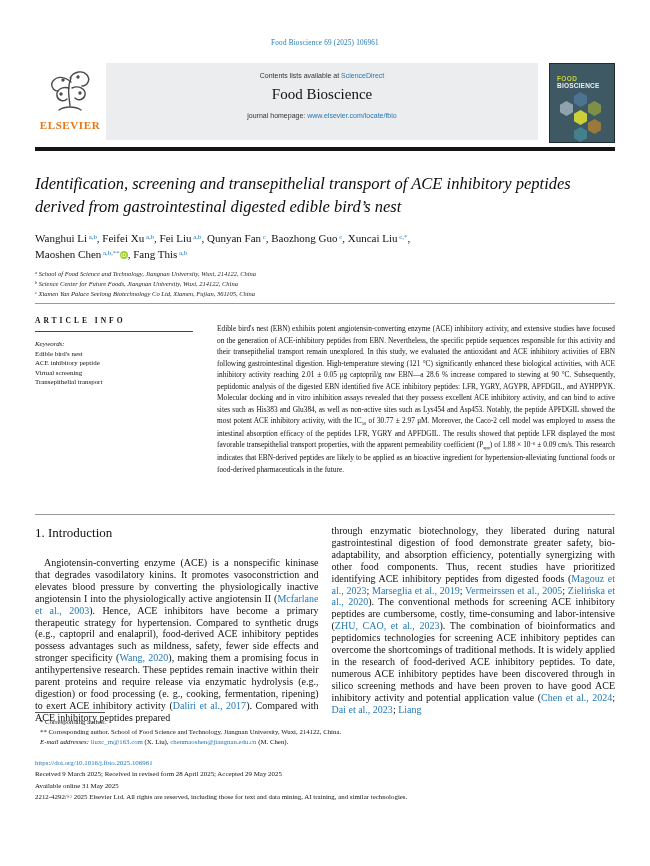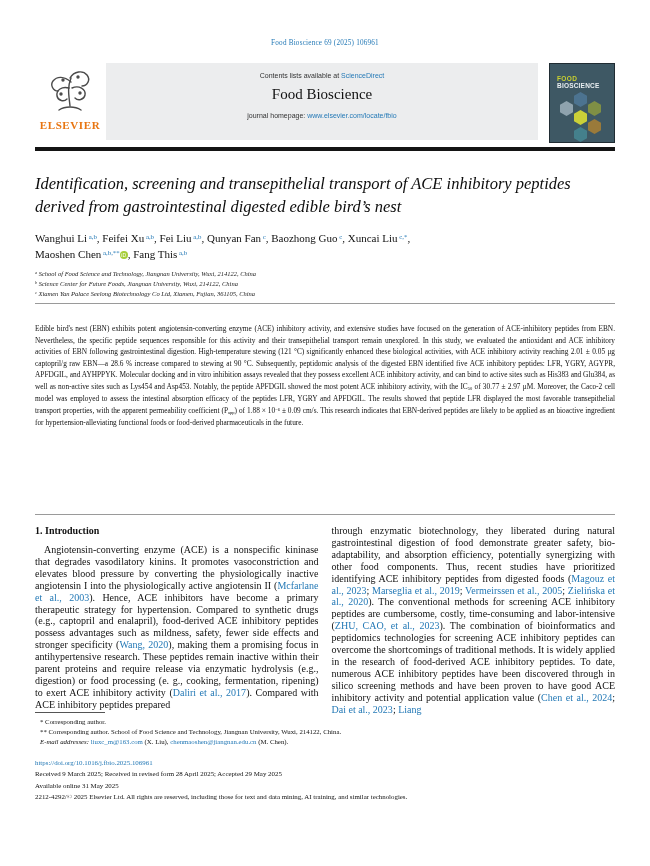--- a/index.html
+++ b/index.html
@@ -47,21 +47,21 @@
   .info-left{width:158px;margin-right:24px;flex-shrink:0;}
   .info-right{flex:1;}
   .sec-head{font-size:7.5px;font-weight:bold;letter-spacing:3px;color:#111;
     padding-bottom:6px;border-bottom:1px solid #444;}
   .keywords{margin-top:7px;font-size:6.9px;line-height:9.6px;color:#111;}
   .kw-label{font-style:italic;}
   .abstract{margin-top:7px;font-size:7.35px;line-height:11.55px;text-align:justify;color:#111;}
 
   .intro{position:absolute;left:35px;top:525px;width:580px;display:flex;gap:13px;}
   .col{width:284px;}
-  .intro-head{font-size:10px;font-weight:bold;margin-bottom:8px;color:#111;}
+  .intro-head{font-size:13px;font-weight:normal;margin-bottom:16px;color:#111;}
   .body-par{font-size:10px;line-height:11.9px;text-align:justify;color:#111;}
   .indent{text-indent:9px;}
 
   .fn-sep{position:absolute;left:35px;top:712px;width:70px;height:1px;background:#555;}
   .footnotes{position:absolute;left:35px;top:717px;width:570px;font-size:6.8px;line-height:9.9px;color:#111;}
   .footnotes .fn{padding-left:5px;}
 
   .bottom{position:absolute;left:35px;top:757px;width:580px;font-size:6.9px;line-height:11.4px;color:#111;}
   .doi{color:var(--accent);}
 
@@ -126,20 +126,30 @@
 
   <div class="affils">
     <div><span class="sup">a</span><span> School of Food Science and Technology, Jiangnan University, Wuxi, 214122, China</span></div>
     <div><span class="sup">b</span><span> Science Center for Future Foods, Jiangnan University, Wuxi, 214122, China</span></div>
     <div><span class="sup">c</span><span> Xiamen Yan Palace Seelong Biotechnology Co Ltd, Xiamen, Fujian, 361105, China</span></div>
   </div>
 
   <div class="rule r1"></div>
 
   <div class="info">
+    <div class="info-left">
+      <div class="sec-head">ARTICLE INFO</div>
+      <div class="keywords">
+        <div class="kw-label">Keywords:</div>
+        <div>Edible bird's nest</div>
+        <div>ACE inhibitory peptide</div>
+        <div>Virtual screening</div>
+        <div>Transepithelial transport</div>
+      </div>
+    </div>
     <div class="info-right">
       <div class="abstract"><span>Edible bird's nest (EBN) exhibits potent angiotensin-converting enzyme (ACE) inhibitory activity, and extensive studies have focused on the generation of ACE-inhibitory peptides from EBN. Nevertheless, the specific peptide sequences responsible for this activity and their transepithelial transport remain unexplored. In this study, we evaluated the antioxidant and ACE inhibitory activities of EBN following gastrointestinal digestion. High-temperature stewing (121 °C) significantly enhanced these biological activities, with ACE inhibitory activity reaching 2.01 ± 0.05 μg captopril/g raw EBN—a 28.6 % increase compared to stewing at 90 °C. Subsequently, peptidomic analysis of the digested EBN identified five ACE inhibitory peptides: LFR, YGRY, AGYPR, APFDGIL, and AYHPPYK. Molecular docking and in vitro inhibition assays revealed that they possess excellent ACE inhibitory activity, and can bind to active sites such as His383 and Glu384, as well as non-active sites such as Lys454 and Asp453. Notably, the peptide APFDGIL showed the most potent ACE inhibitory activity, with the IC</span><span class="sub">50</span><span> of 30.77 ± 2.97 μM. Moreover, the Caco-2 cell model was employed to assess the intestinal absorption efficacy of the peptides LFR, YGRY and APFDGIL. The results showed that peptide LFR displayed the most favorable transepithelial transport properties, with the apparent permeability coefficient (P</span><span class="sub">app</span><span>) of 1.88 × 10</span><span class="sup">−6</span><span> ± 0.09 cm/s. This research indicates that EBN-derived peptides are likely to be applied as an bioactive ingredient for hypertension-alleviating functional foods or food-derived pharmaceuticals in the future.</span></div>
     </div>
   </div>
 
   <div class="rule r2"></div>
 
   <div class="intro">
     <div class="col">
       <div class="intro-head">1. Introduction</div>

